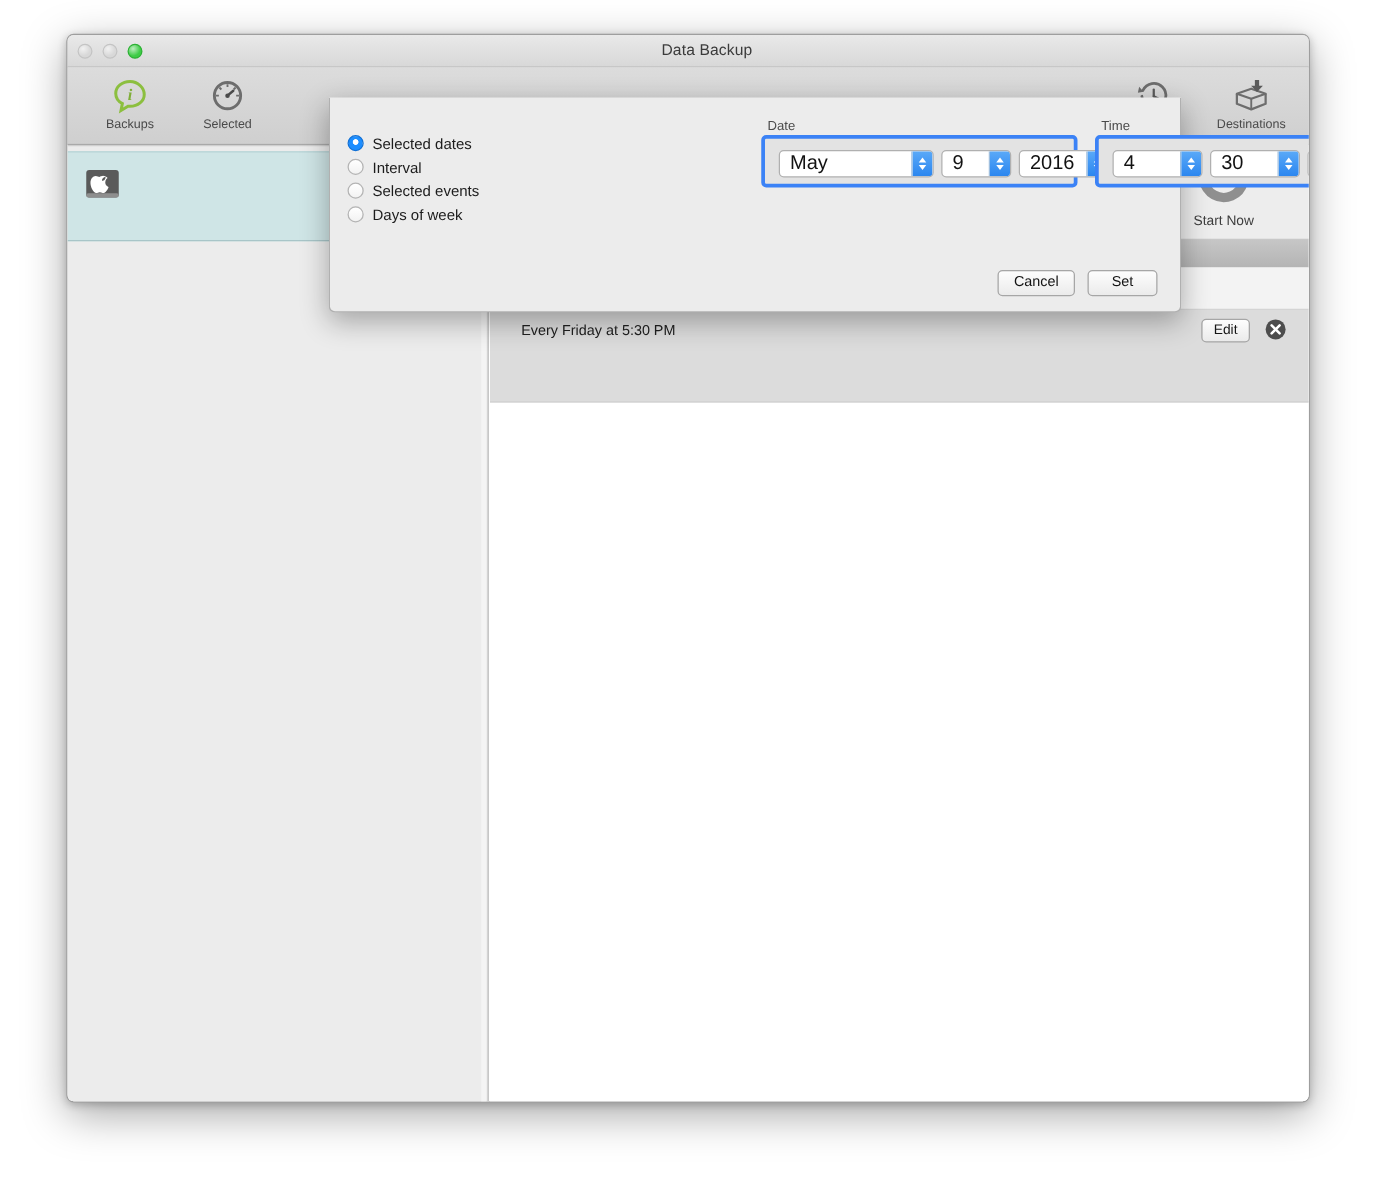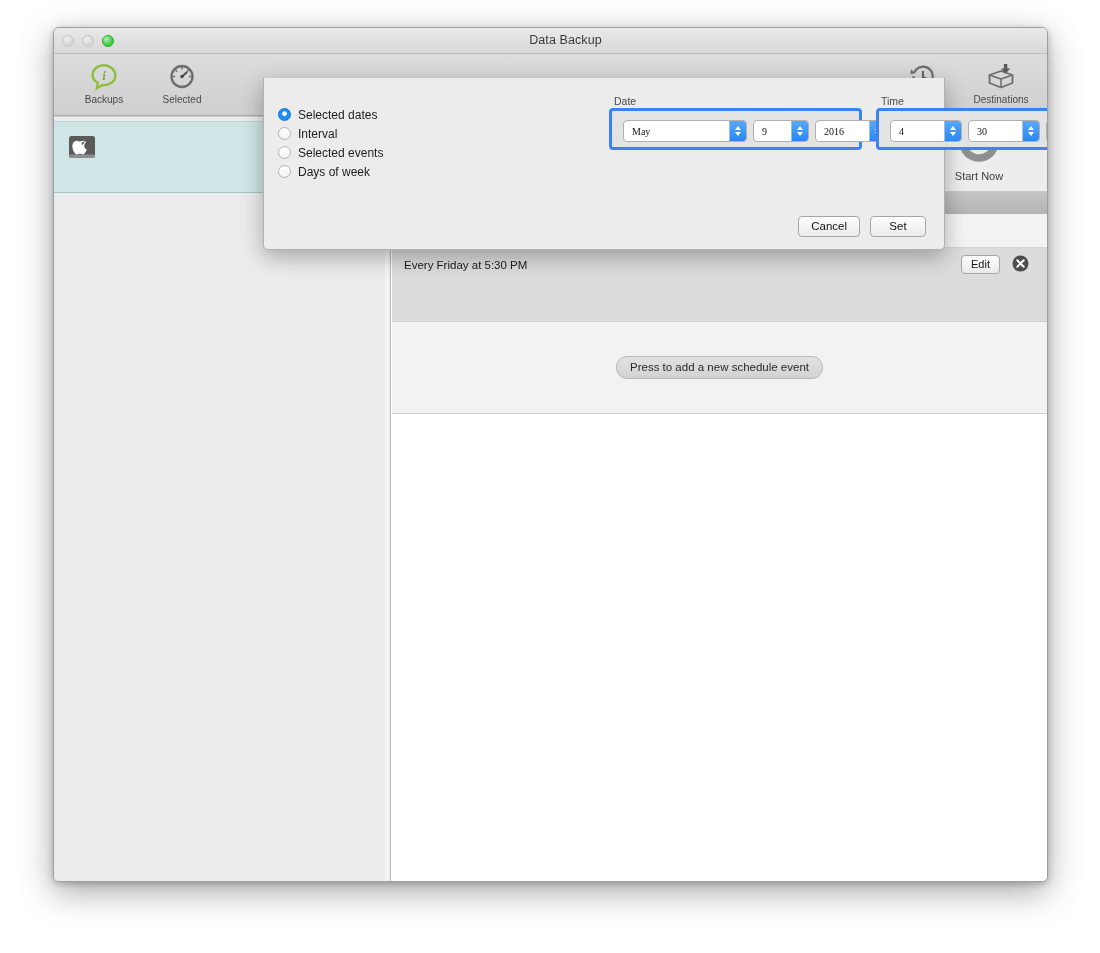--- a/index.html
+++ b/index.html
@@ -148,21 +148,21 @@
     margin-left: 12px;
     font-size: 16px; font-weight: bold; color: #1a1a1a;
   }
   .event-row {
     position: relative;
     height: 74px;
     background: #dcdcdc;
     border-bottom: 1px solid #cfcfcf;
   }
   .event-text {
-    position: absolute; left: 12px; top: 11px;
+    position: absolute; left: 25px; top: 11px;
     font-size: 11.5px; color: #202020;
   }
   .edit-btn {
     position: absolute; right: 47px; top: 7px;
     font-size: 11px; color: #161616;
     padding: 2px 9px 3px;
     background: linear-gradient(to bottom, #fdfdfd, #eaeaea);
     border: 1px solid #a6a6a6;
     border-radius: 4px;
     cursor: default;
@@ -228,23 +228,22 @@
   .stepper {
     position: absolute; top: 9px;
     height: 22px;
     background: #ffffff;
     border: 1px solid #b0b0b0;
     border-radius: 4px;
     display: flex; align-items: center;
     overflow: hidden;
   }
   .stepper .val {
-    flex: 1; font-size: 10px; color: #121212; padding-left: 8px;
+    flex: 1; font-size: 16px; color: #121212; padding-left: 8px;
     white-space: nowrap;
-    font-family: Liberation Serif, serif;
   }
   .st-btn {
     width: 17px; height: 20px;
     background: linear-gradient(to bottom,#5aa9f8,#2b86ef);
     border-left: 1px solid #9fbfdf;
     display: flex; flex-direction: column; align-items: center; justify-content: center;
     gap: 2px; flex: none;
   }
   .st-btn i { display:block; width:0;height:0;border-left:3px solid transparent;border-right:3px solid transparent; }
   .st-btn i.up   { border-bottom: 4px solid #fff; }
@@ -397,23 +396,20 @@
               <svg width="17" height="17" viewBox="0 0 17 17">
                 <circle cx="8.5" cy="8.5" r="8" fill="#4d4d4d"></circle>
                 <g stroke="#ffffff" stroke-width="2" stroke-linecap="round">
                   <line x1="5.3" y1="5.3" x2="11.7" y2="11.7"></line>
                   <line x1="11.7" y1="5.3" x2="5.3" y2="11.7"></line>
                 </g>
               </svg>
             </div>
           </div>
 
-          <div class="add-area">
-            <div class="add-btn">Press to add a new schedule event</div>
-          </div>
         </div>
       </div>
 
     </div>
   </div>
 
   <div id="sheet">
 
     <div class="radios">
       <div class="radio-row">

